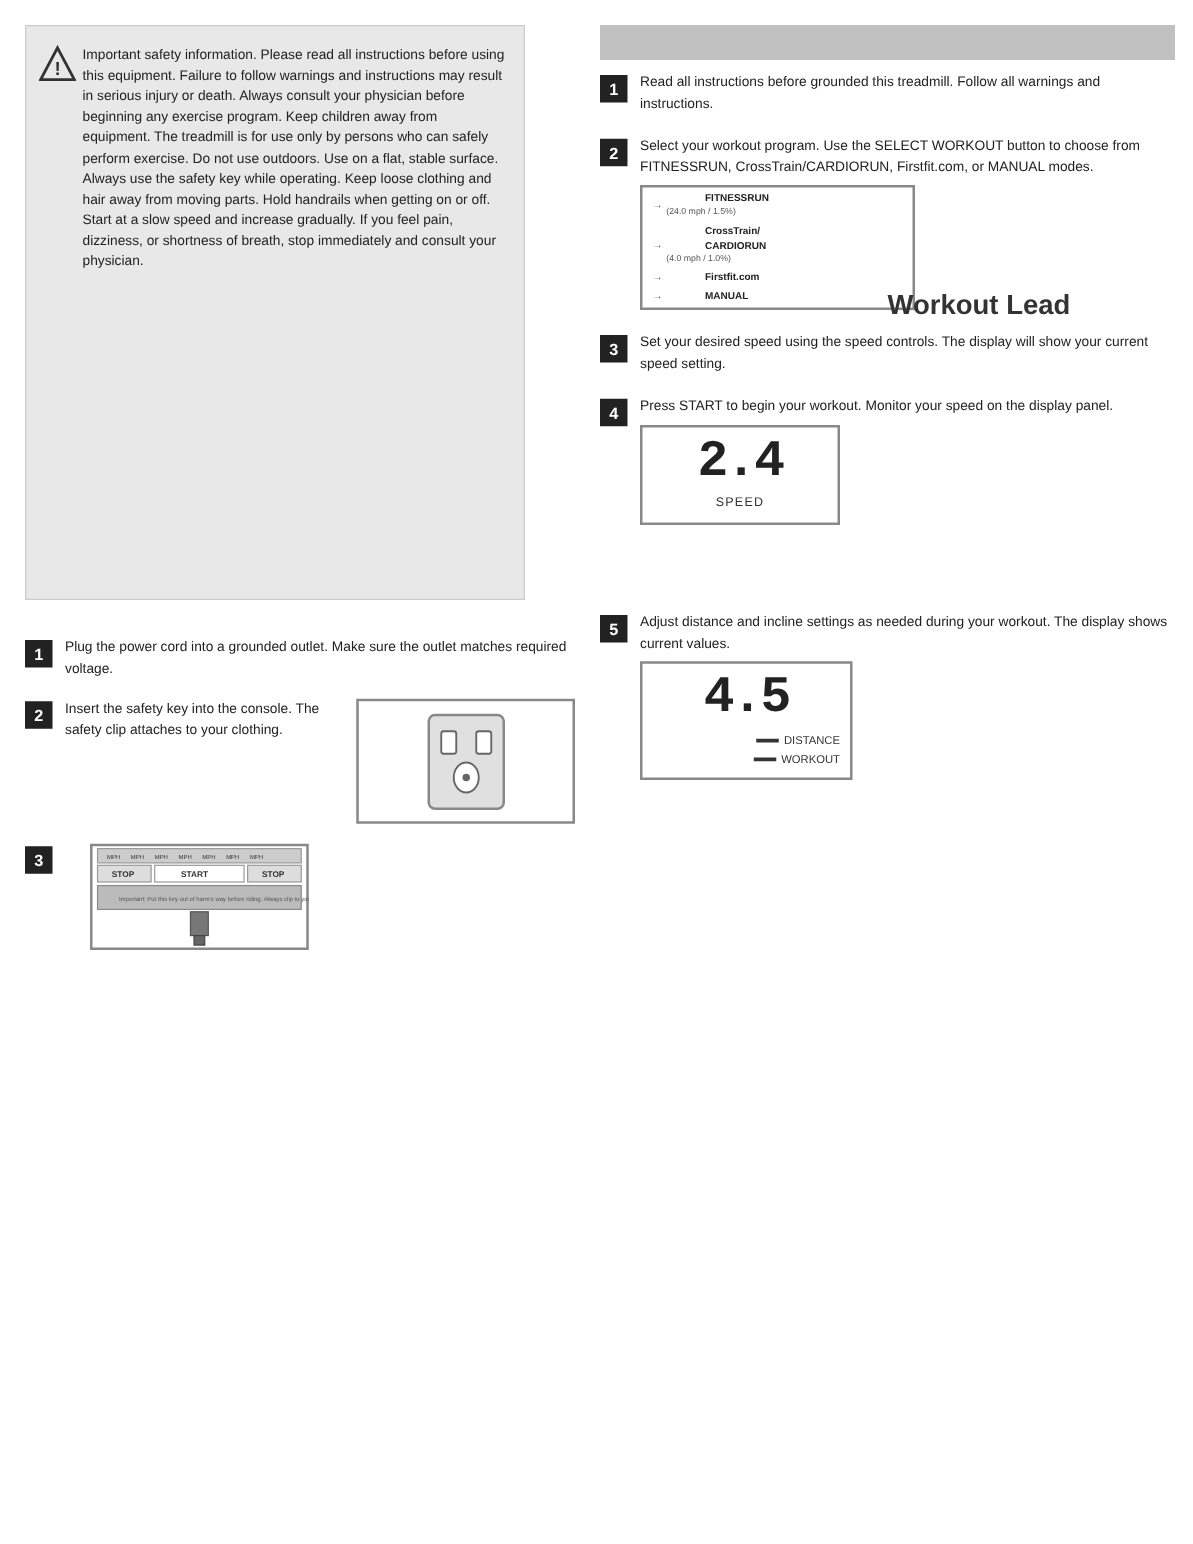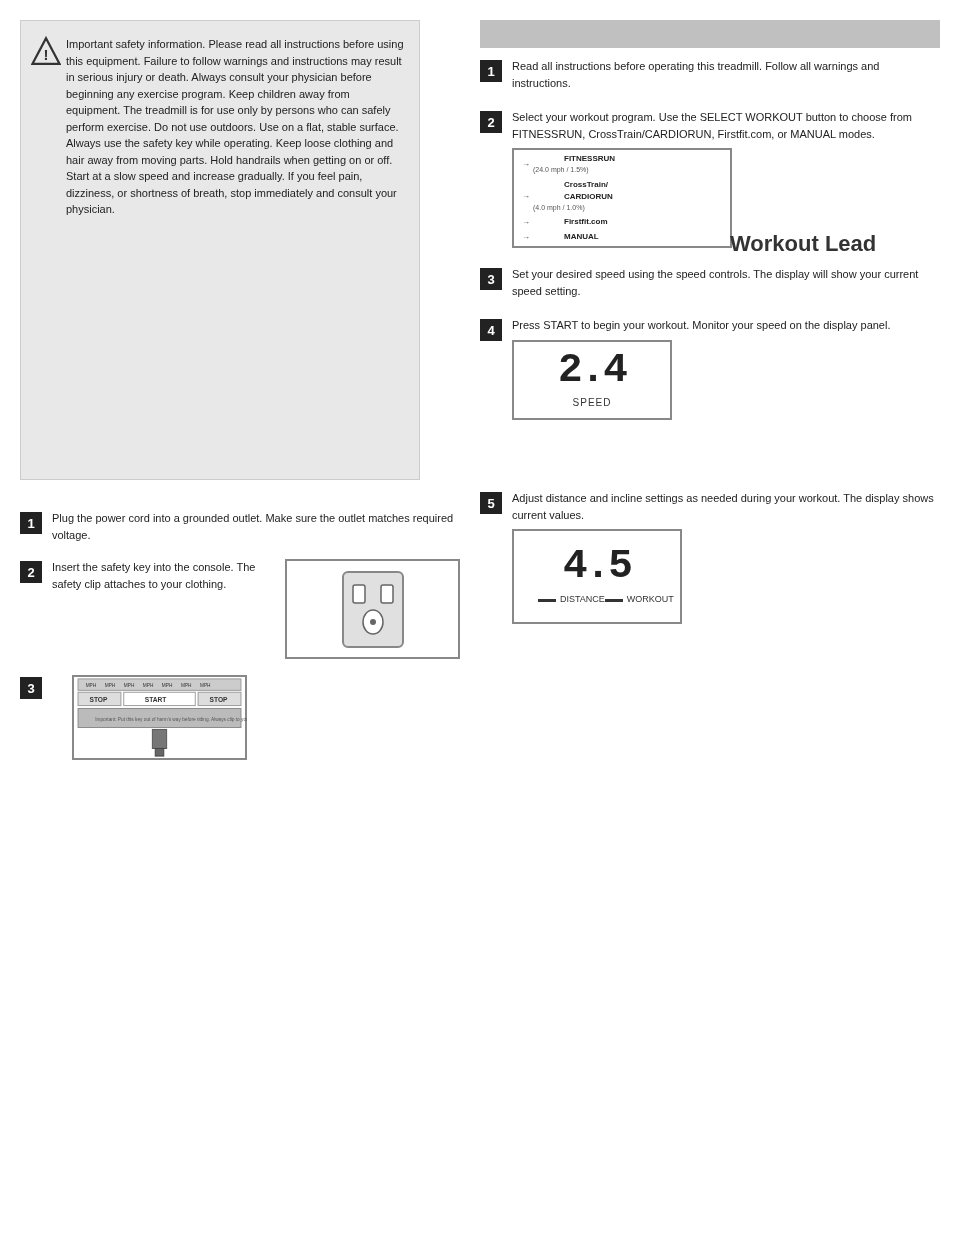--- a/index.html
+++ b/index.html
@@ -178,34 +178,34 @@
       font-size: 10px;
       color: #333;
       margin-top: 4px;
       letter-spacing: 1px;
     }
 
     
     .display-box-large {
       border: 2px solid #888;
       background: #fff;
-      padding: 24px;
+      padding: 8px;
       margin-top: 6px;
       width: 170px;
       height: 95px;
       display: flex;
       flex-direction: column;
       align-items: center;
       justify-content: center;
     }
 
     .display-labels-multi {
       display: flex;
-      flex-direction: row;
-      align-items: center;
+      flex-direction: column;
+      align-items: flex-end;
       width: 100%;
       margin-top: 4px;
     }
 
     .display-label-row {
       display: flex;
       align-items: center;
       gap: 4px;
       font-size: 9px;
       color: #333;
@@ -264,21 +264,21 @@
       align-items: center;
       justify-content: center;
       margin-left: 20px;
       flex-shrink: 0;
     }
 
     
     .workout-lead-text {
       position: absolute;
       top: 231px;
-      left: 730px;
+      left: 710px;
       font-size: 22px;
       font-weight: bold;
       color: #333;
       line-height: 1.2;
       width: 161px;
     }
 
     
     .right-bottom-steps {
       position: absolute;
@@ -300,21 +300,21 @@
   <p class="warning-text">Important safety information. Please read all instructions before using this equipment. Failure to follow warnings and instructions may result in serious injury or death. Always consult your physician before beginning any exercise program. Keep children away from equipment. The treadmill is for use only by persons who can safely perform exercise. Do not use outdoors. Use on a flat, stable surface. Always use the safety key while operating. Keep loose clothing and hair away from moving parts. Hold handrails when getting on or off. Start at a slow speed and increase gradually. If you feel pain, dizziness, or shortness of breath, stop immediately and consult your physician.</p>
 </div>
 
 <div class="right-col">
 
   <div class="section-header-bar"></div>
 
   <div class="step">
     <div class="step-number">1</div>
     <div class="step-content">
-      Read all instructions before operating this treadmill. Follow all warnings and instructions.
+      Read all instructions before grounded this treadmill. Follow all warnings and instructions.
     </div>
   </div>
 
   <div class="step">
     <div class="step-number">2</div>
     <div class="step-content">
       Select your workout program. Use the SELECT WORKOUT button to choose from FITNESSRUN, CrossTrain/CARDIORUN, Firstfit.com, or MANUAL modes.
       
       <div class="workout-diagram">
         <div class="workout-options">

